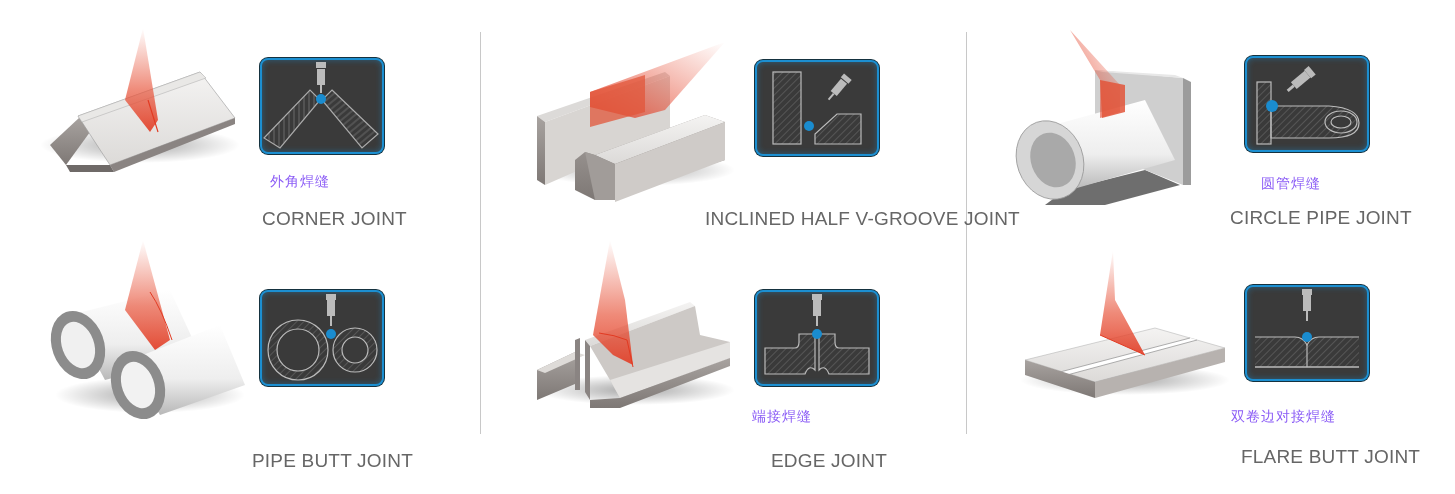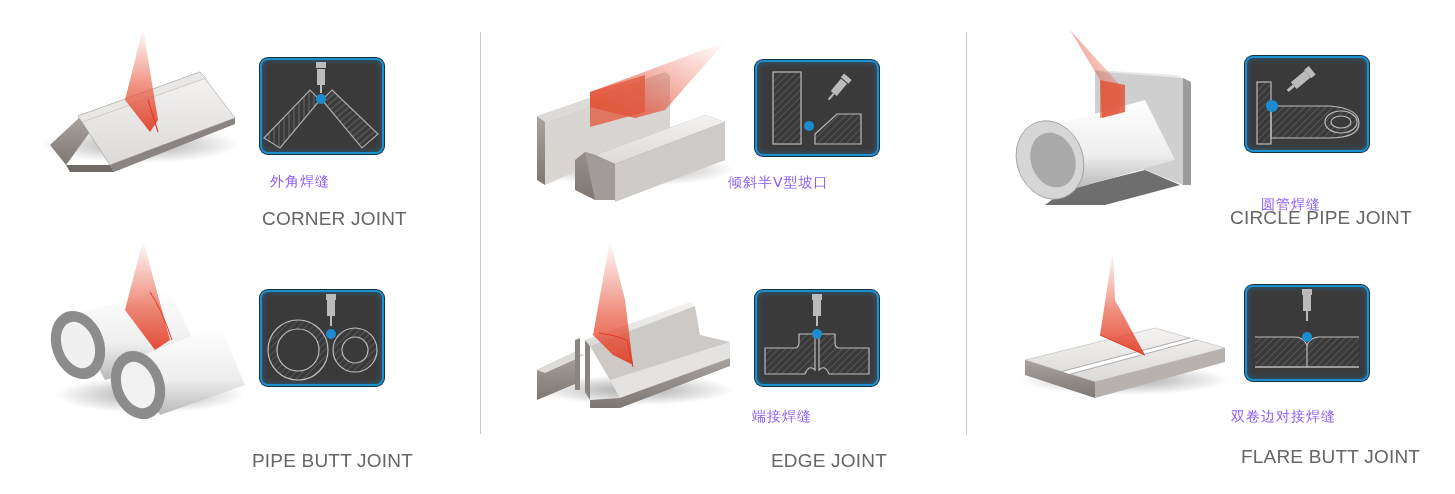--- a/index.html
+++ b/index.html
@@ -132,21 +132,21 @@
       <rect x="16" y="10" width="28" height="72" fill="url(#hatch)" stroke="#bbbbbb" stroke-width="1.2"></rect>
       <polygon points="58,82 58,72 80,52 104,52 104,82" fill="url(#hatch)" stroke="#bbbbbb" stroke-width="1.2"></polygon>
       <g transform="rotate(40 78 30)">
         <rect x="73" y="10" width="10" height="5" fill="#bbbbbb"></rect>
         <rect x="74" y="16" width="8" height="16" fill="#bbbbbb"></rect>
         <rect x="77" y="32" width="2" height="8" fill="#bbbbbb"></rect>
       </g>
       <circle cx="52" cy="64" r="5" fill="#1a8ccf"></circle>
     </svg>
   </div>
-  <div class="title-zh" style="left:213px; top:154px;">倾斜半V型坡口</div>
+  <div class="title-en" style="left:190px; top:188px;">INCLINED HALF V-GROOVE JOINT</div>
 </div>
 
 <div class="card" style="left:515px; top:240px;text-align:right;">
   <svg class="illus" width="240" height="200" viewBox="0 0 240 200">
     <ellipse cx="120" cy="150" rx="100" ry="15" fill="url(#shadowG)"></ellipse>
     <polygon points="22,130 60,112 60,144 22,160" fill="url(#metalSide)"></polygon>
     <polygon points="22,130 60,112 70,115 30,133" fill="#dedbd8"></polygon>
     <polygon points="60,100 65,98 65,150 60,150" fill="#8a8482"></polygon>
     <polygon points="70,100 175,62 180,66 75,106" fill="url(#metalTop)"></polygon>
     <polygon points="70,100 75,106 75,160 70,152" fill="#8a8482"></polygon>
@@ -189,21 +189,21 @@
       <ellipse cx="94" cy="64" rx="16" ry="11" fill="none" stroke="#bbbbbb" stroke-width="1.2"></ellipse>
       <ellipse cx="94" cy="64" rx="10" ry="6" fill="#3a3a3a" stroke="#bbbbbb" stroke-width="1.2"></ellipse>
       <g transform="rotate(50 48 26)">
         <rect x="43" y="4" width="11" height="6" fill="#bbbbbb"></rect>
         <rect x="44" y="10" width="9" height="18" fill="#bbbbbb"></rect>
         <rect x="47" y="28" width="3" height="8" fill="#bbbbbb"></rect>
       </g>
       <circle cx="25" cy="48" r="6" fill="#1a8ccf"></circle>
     </svg>
   </div>
-  <div class="title-zh" style="left:256px; top:155px;margin-top:21px;">圆管焊缝</div>
+  <div class="title-zh" style="left:256px; top:155px;">圆管焊缝</div>
   <div class="title-en" style="left:225px; top:187px;">CIRCLE PIPE JOINT</div>
 </div>
 
 <div class="card" style="left:1005px; top:240px;">
   <svg class="illus" width="240" height="200" viewBox="0 0 240 200">
     <ellipse cx="120" cy="140" rx="105" ry="15" fill="url(#shadowG)"></ellipse>
     <polygon points="20,120 150,88 220,108 90,142" fill="url(#metalTop)" stroke="#aaa" stroke-width="0.5"></polygon>
     <polygon points="55,132 185,98 192,100 62,135" fill="#ffffff"></polygon>
     <line x1="55" y1="132" x2="185" y2="98" stroke="#999" stroke-width="0.8"></line>
     <line x1="62" y1="135" x2="192" y2="100" stroke="#999" stroke-width="0.8"></line>

